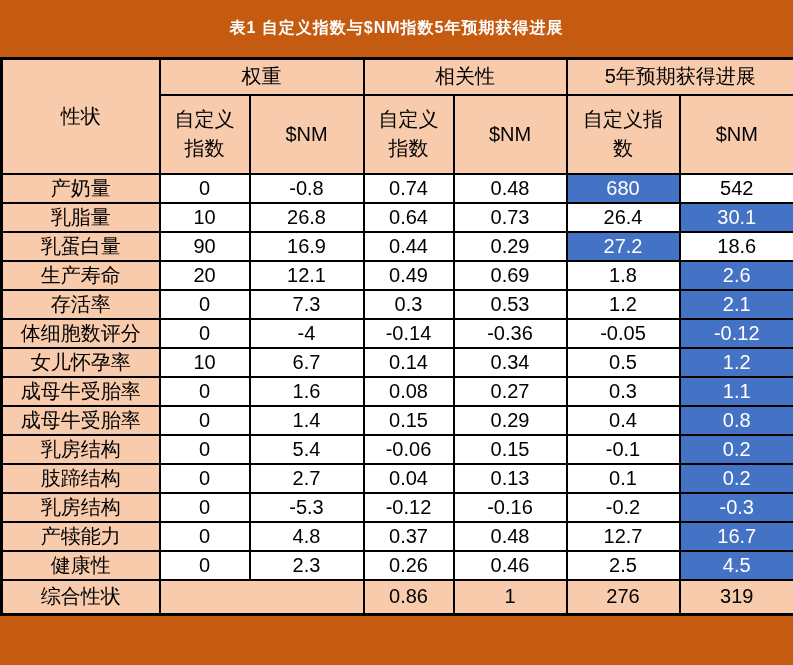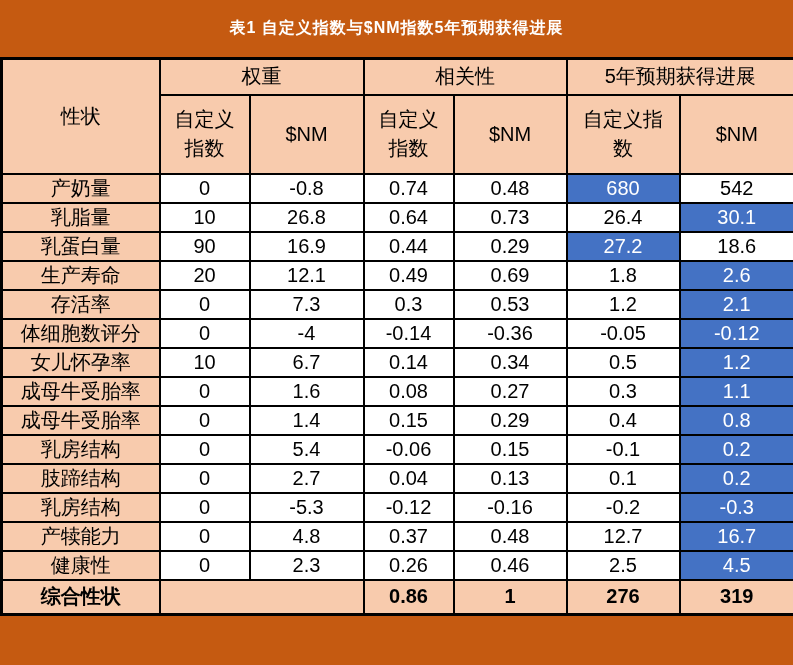--- a/index.html
+++ b/index.html
@@ -37,21 +37,21 @@
   }
   thead th{background:var(--header-bg);margin-top:24px;}
   tr.group-row{height:36px;}
   tr.sub-row{height:79px;}
   th.sub{white-space:pre-line;line-height:1.45;}
   tbody tr{height:19px;}
   td.trait{background:var(--header-bg);}
   td.val{background:#fff;}
   td.val.hl{background:var(--hl-bg);color:var(--hl-fg);}
   tr.footer-row{height:35px;}
-  tr.footer-row td{background:var(--header-bg);font-weight:bold;}
+  tr.footer-row td{background:var(--header-bg);font-weight:normal;}
   .bottom-strip{background:var(--title-bg);flex:1 1 auto;}
 </style>
 </head>
 <body>
 
 <div class="wrap">
 
   <div class="title-bar">表1 自定义指数与$NM指数5年预期获得进展</div>
 
   <table>

